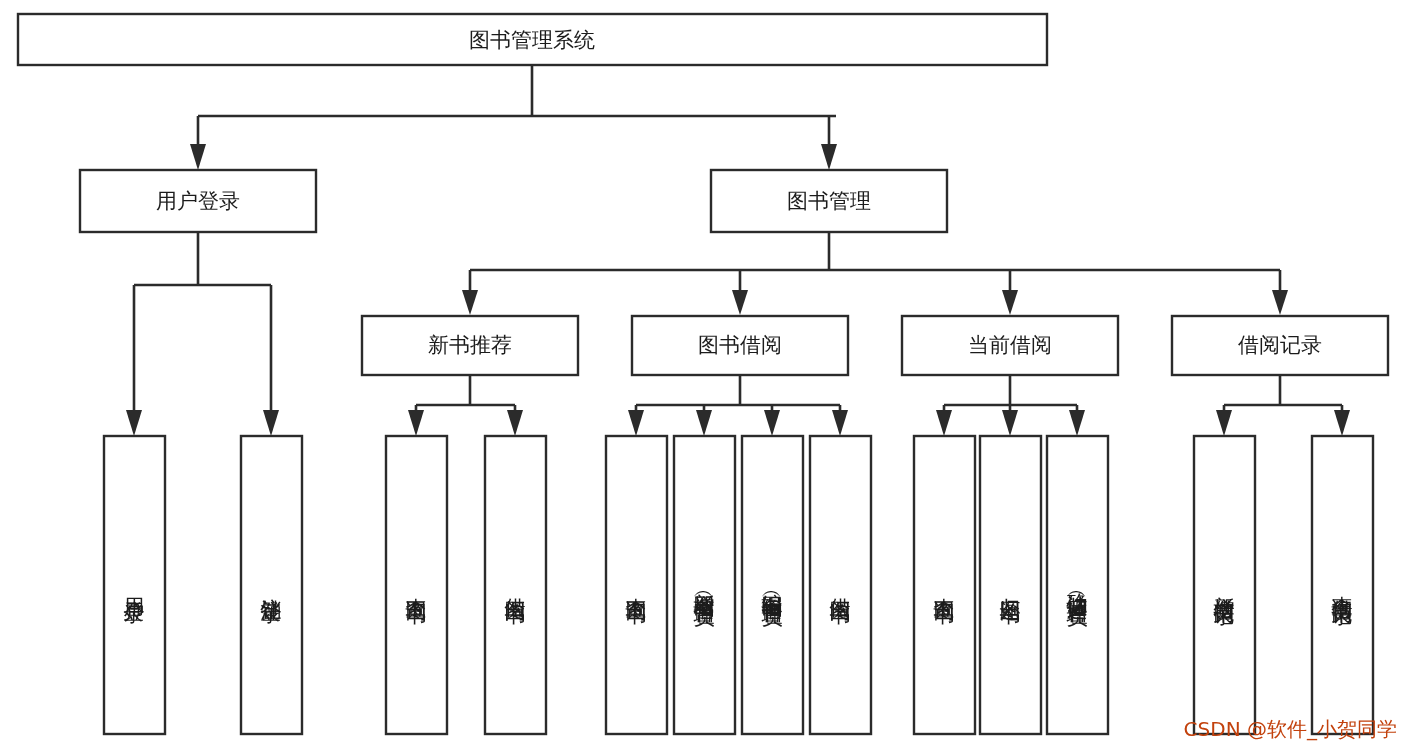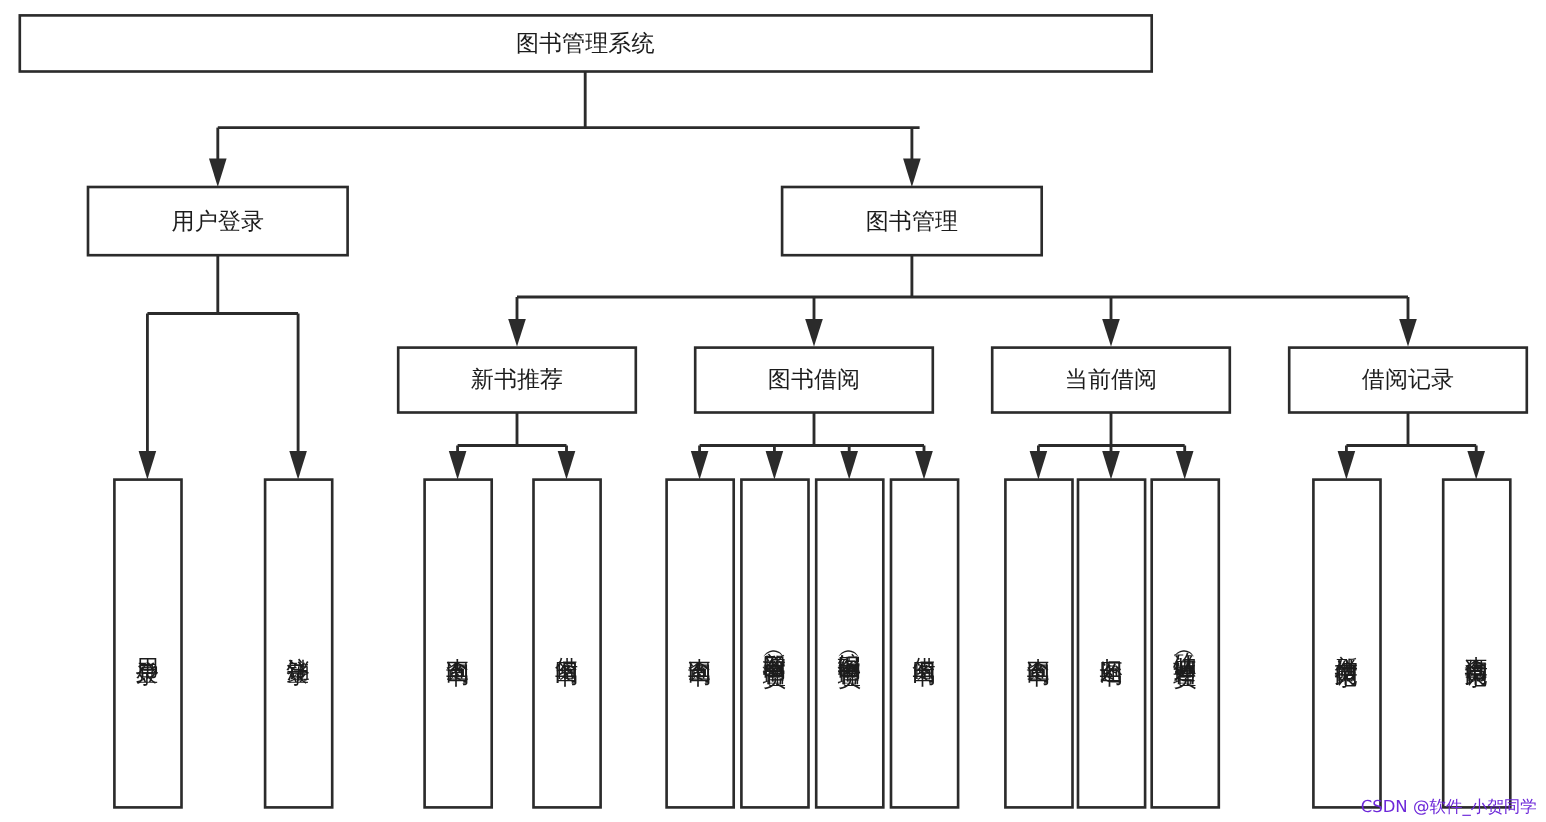--- a/index.html
+++ b/index.html
@@ -57,22 +57,22 @@
     text-orientation: upright;
     letter-spacing: 2px;
     dominant-baseline: central;
     text-anchor: middle;
   }
   .watermark {
     position: absolute;
     right: 8px;
     bottom: 4px;
     font-family: "DejaVu Sans", "Liberation Sans", sans-serif;
-    font-size: 15px;
-    color: #6d28d9;
+    font-size: 20px;
+    color: #c2410c;
     white-space: nowrap;
     pointer-events: none;
   }
 </style>
 </head>
 <body>
 
 <div id="diagram-root">
 
   <svg class="diagram-svg" viewBox="0 0 1405 747" xmlns="http://www.w3.org/2000/svg">

